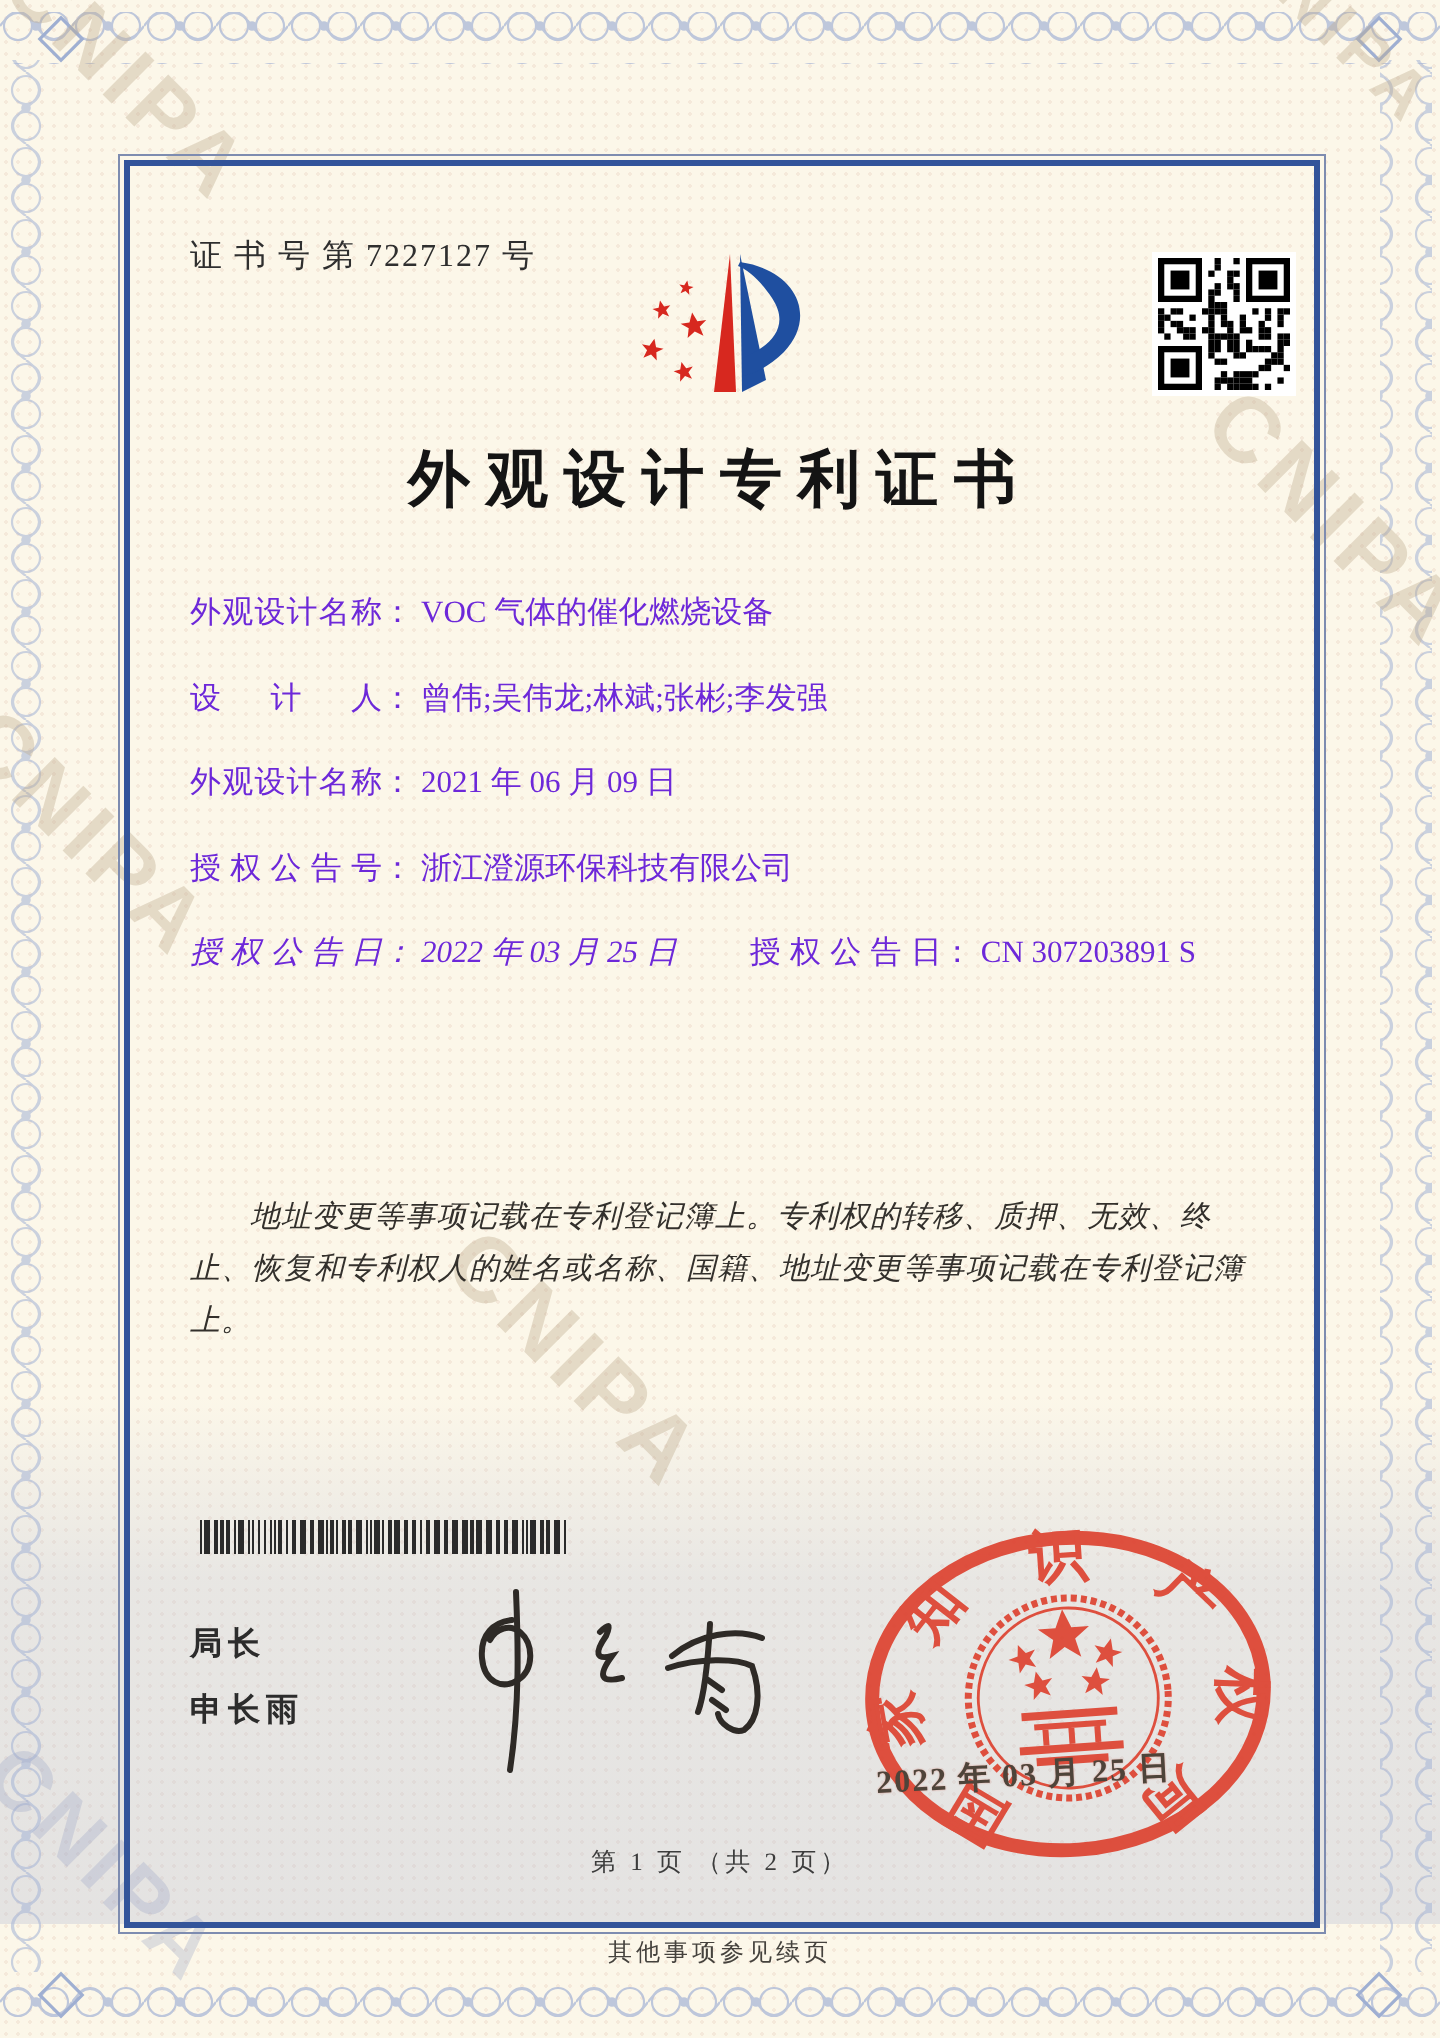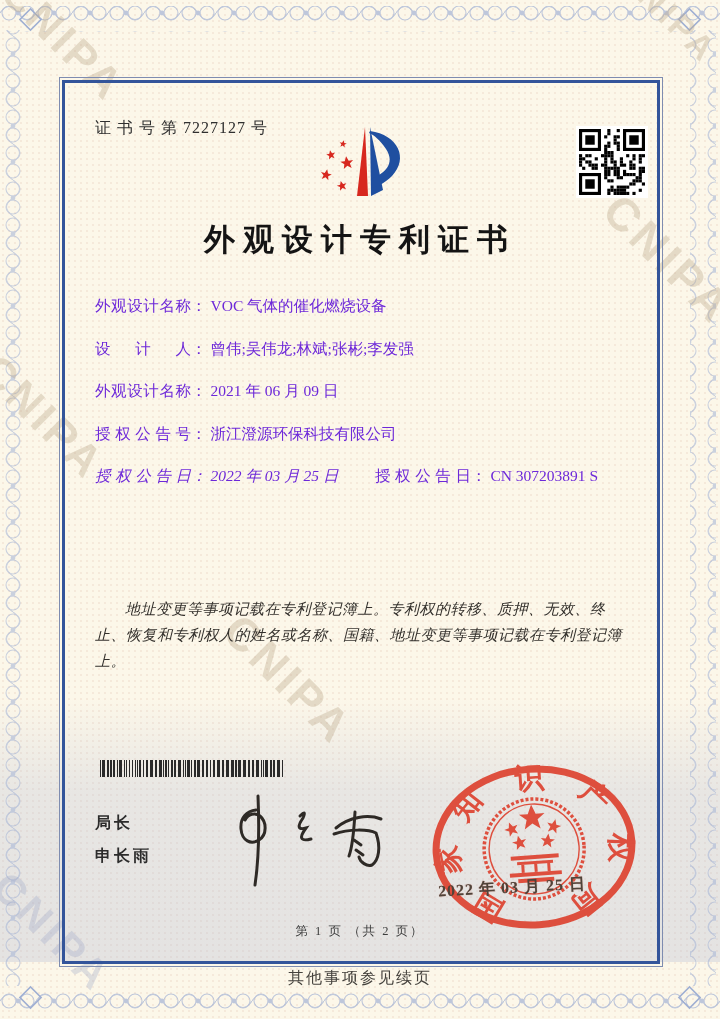--- a/index.html
+++ b/index.html
@@ -36,21 +36,21 @@
   .signer{position:absolute;left:95px;top:806px;
     font-family:"Liberation Sans","DejaVu Sans",sans-serif;font-weight:600;
     font-size:16px;color:#2c2c2c;letter-spacing:3px;line-height:33px;}
   .sig-svg{position:absolute;left:208px;top:788px;}
   .seal{position:absolute;left:424px;top:752px;width:220px;height:190px;}
   .seal-date{position:absolute;left:438px;top:876px;width:210px;font-size:16px;font-weight:700;
     color:#4e443a;letter-spacing:1px;transform:rotate(-3deg);text-shadow:0 0 1px rgba(200,60,40,0.45);}
   .pageinfo{position:absolute;left:0;width:720px;top:923px;text-align:center;
     font-size:12.5px;color:#3c3c3c;letter-spacing:2px;}
   .footnote{position:absolute;left:0;width:720px;top:968px;text-align:center;
-    font-size:16px;color:#45423d;letter-spacing:2px;}
+    font-size:12px;color:#45423d;letter-spacing:2px;}
 </style>
 </head>
 <body>
 
 <div class="paper"></div>
 <div class="lavender"></div>
 
 <svg class="lace" width="720" height="1019">
   <defs>
     <pattern id="laceH" width="36" height="26" patternUnits="userSpaceOnUse">

